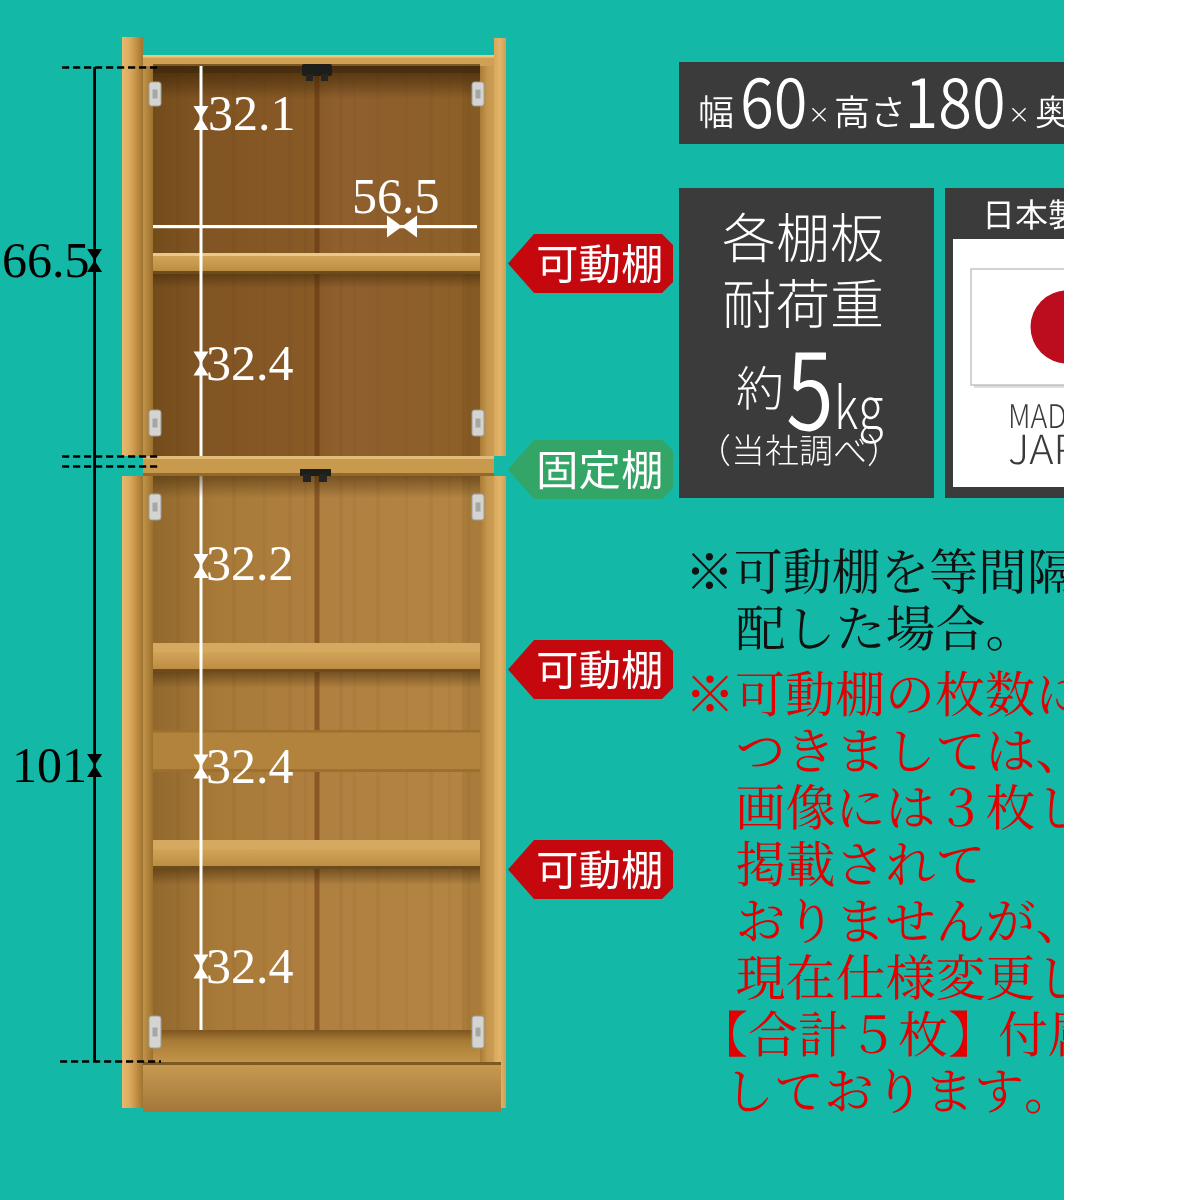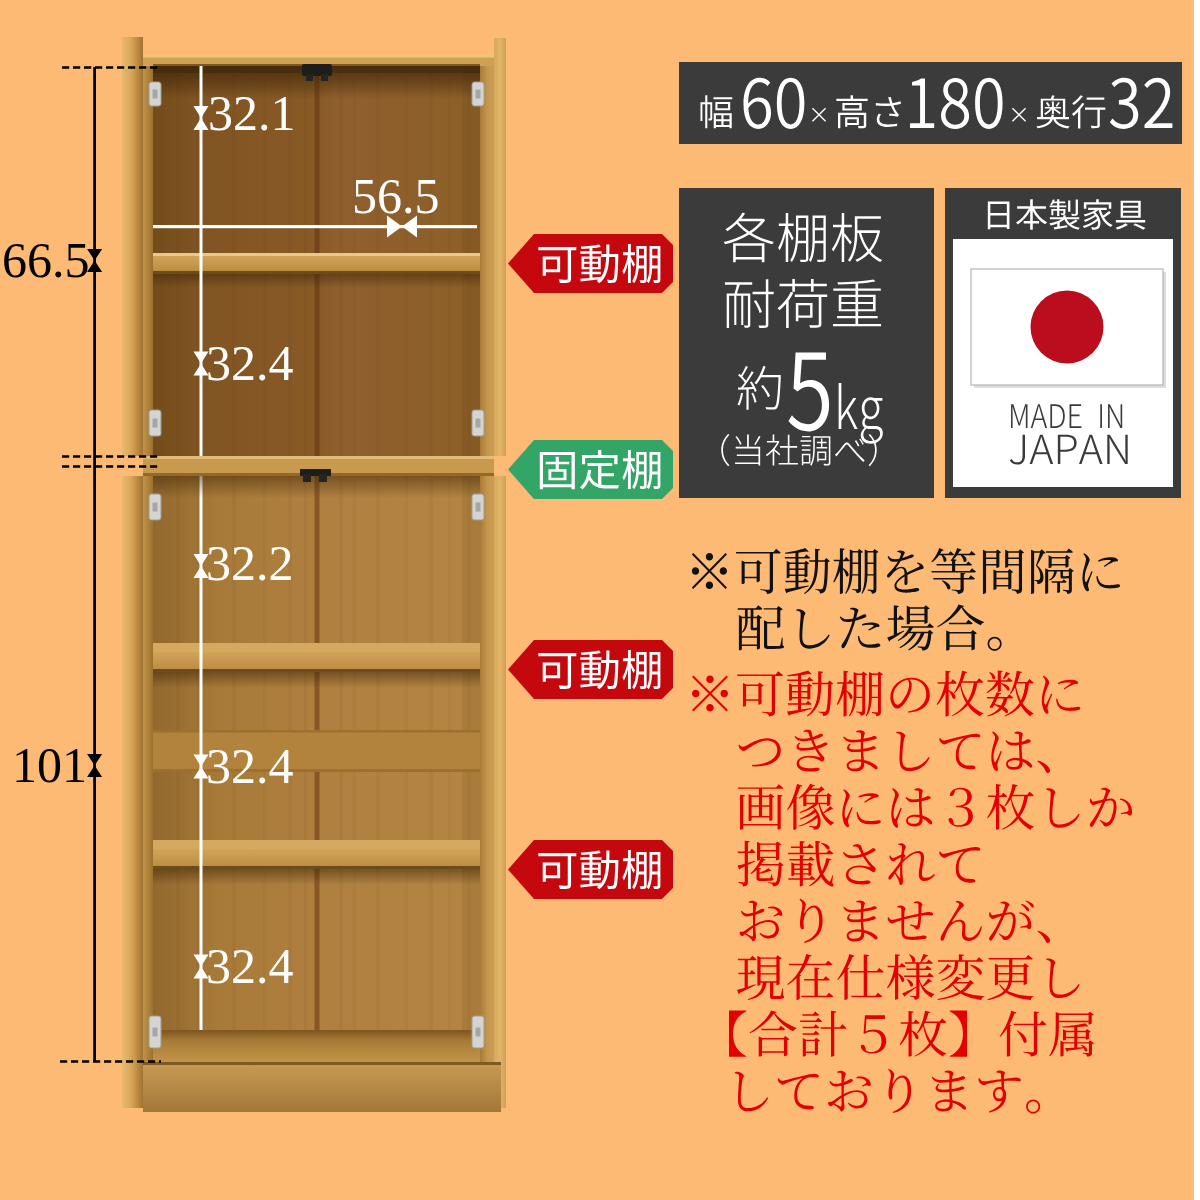--- a/index.html
+++ b/index.html
@@ -1,15 +1,15 @@
 <!DOCTYPE html>
 <html><head><meta charset="utf-8">
 <style>
 html,body{margin:0;padding:0;background:#fff;}
-#page{position:relative;width:1194px;height:1200px;overflow:hidden;background:#fdba74;}
+#page{position:relative;width:1064px;height:1200px;overflow:hidden;background:#14b8a6;}
 text{white-space:pre;}
 </style></head>
 <body>
 <div id="page">
 <svg width="1200" height="1200" viewBox="0 0 1200 1200" xmlns="http://www.w3.org/2000/svg">
 <defs>
 <linearGradient id="doorL" x1="0" y1="0" x2="1" y2="0">
  <stop offset="0" stop-color="#e8ba6d"></stop>
           <stop offset="0.42" stop-color="#d8a75c"></stop>
  <stop offset="0.75" stop-color="#bb8a3f"></stop>

